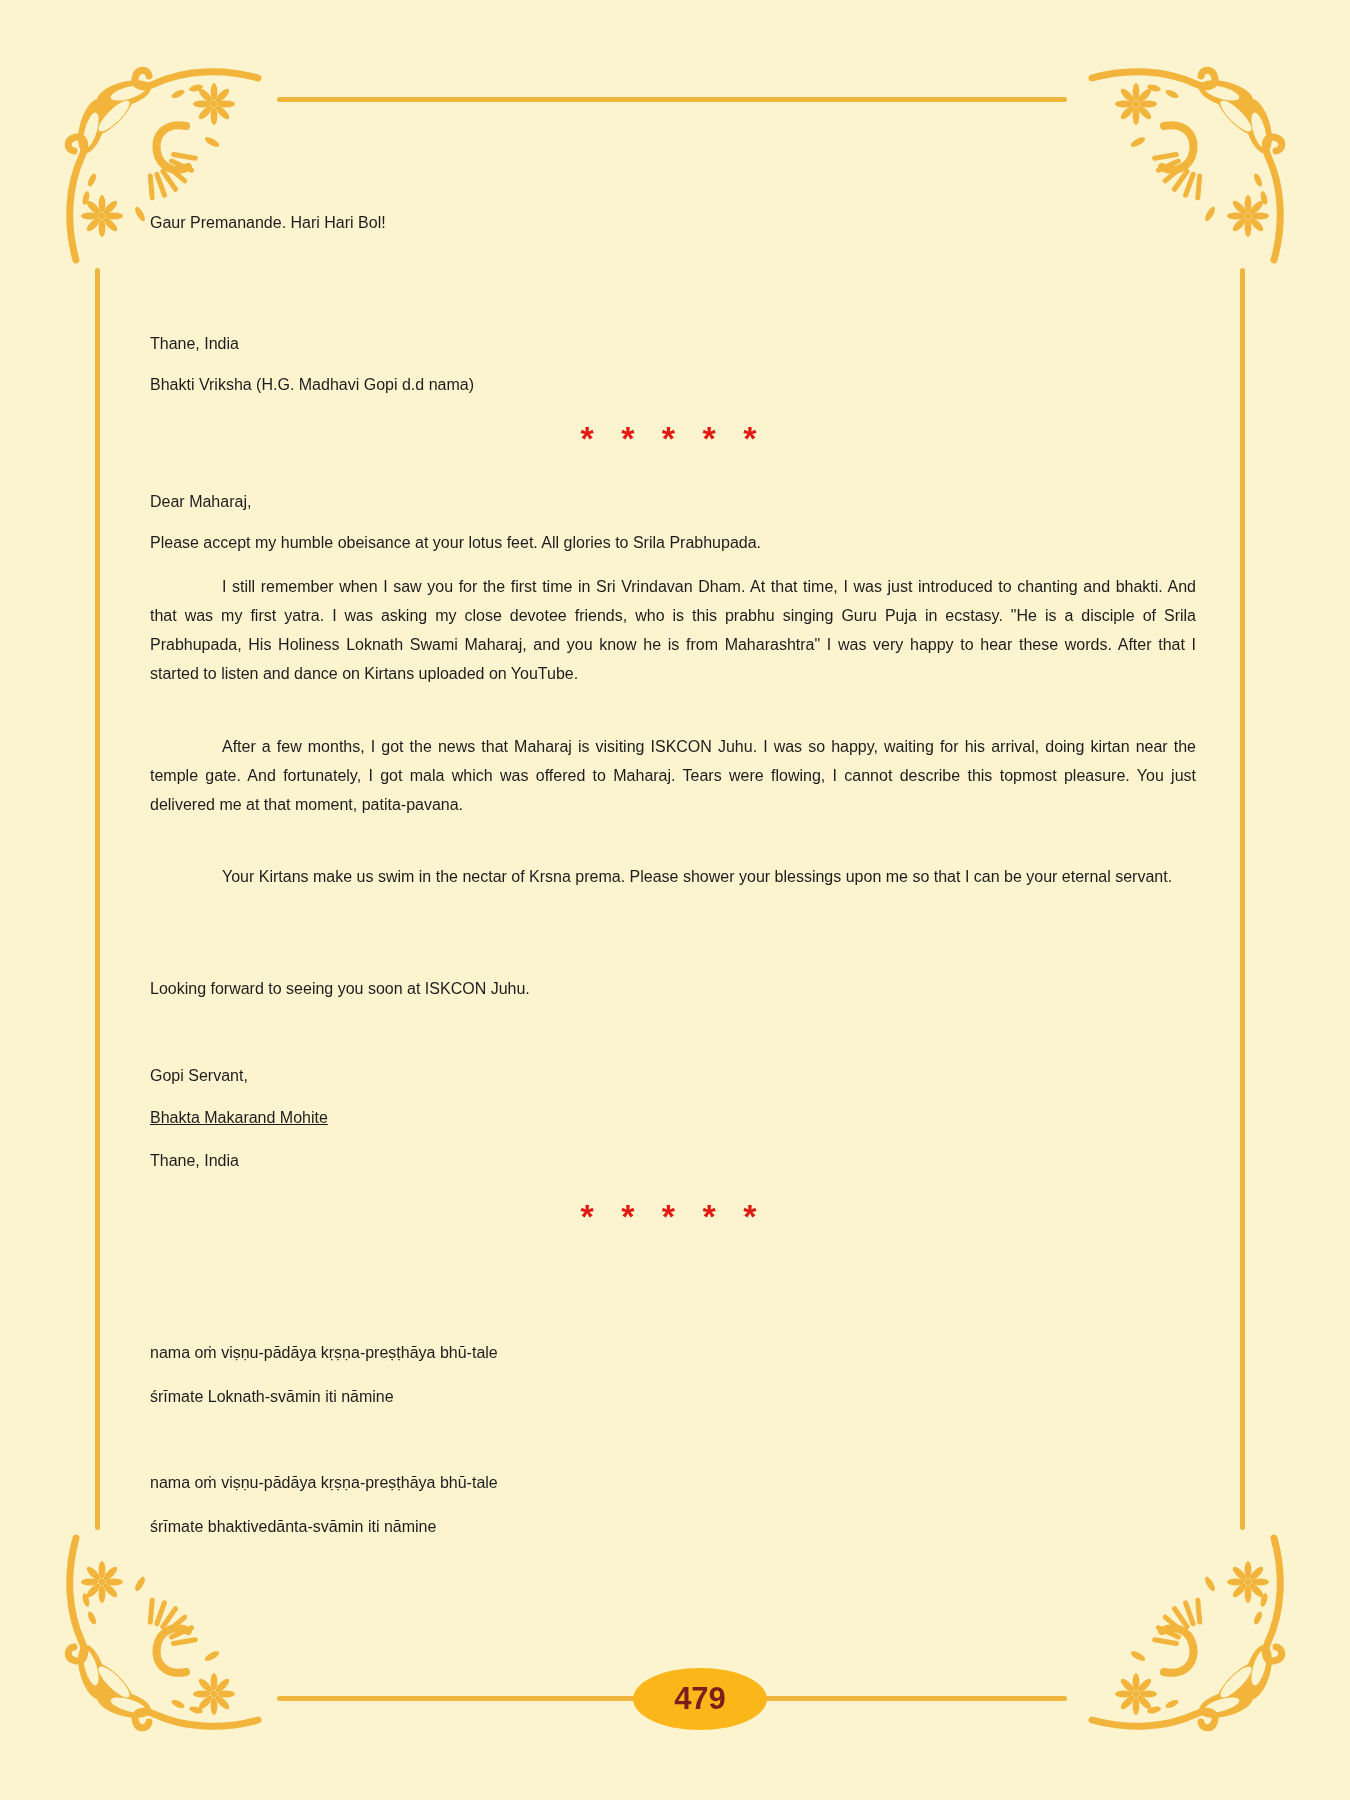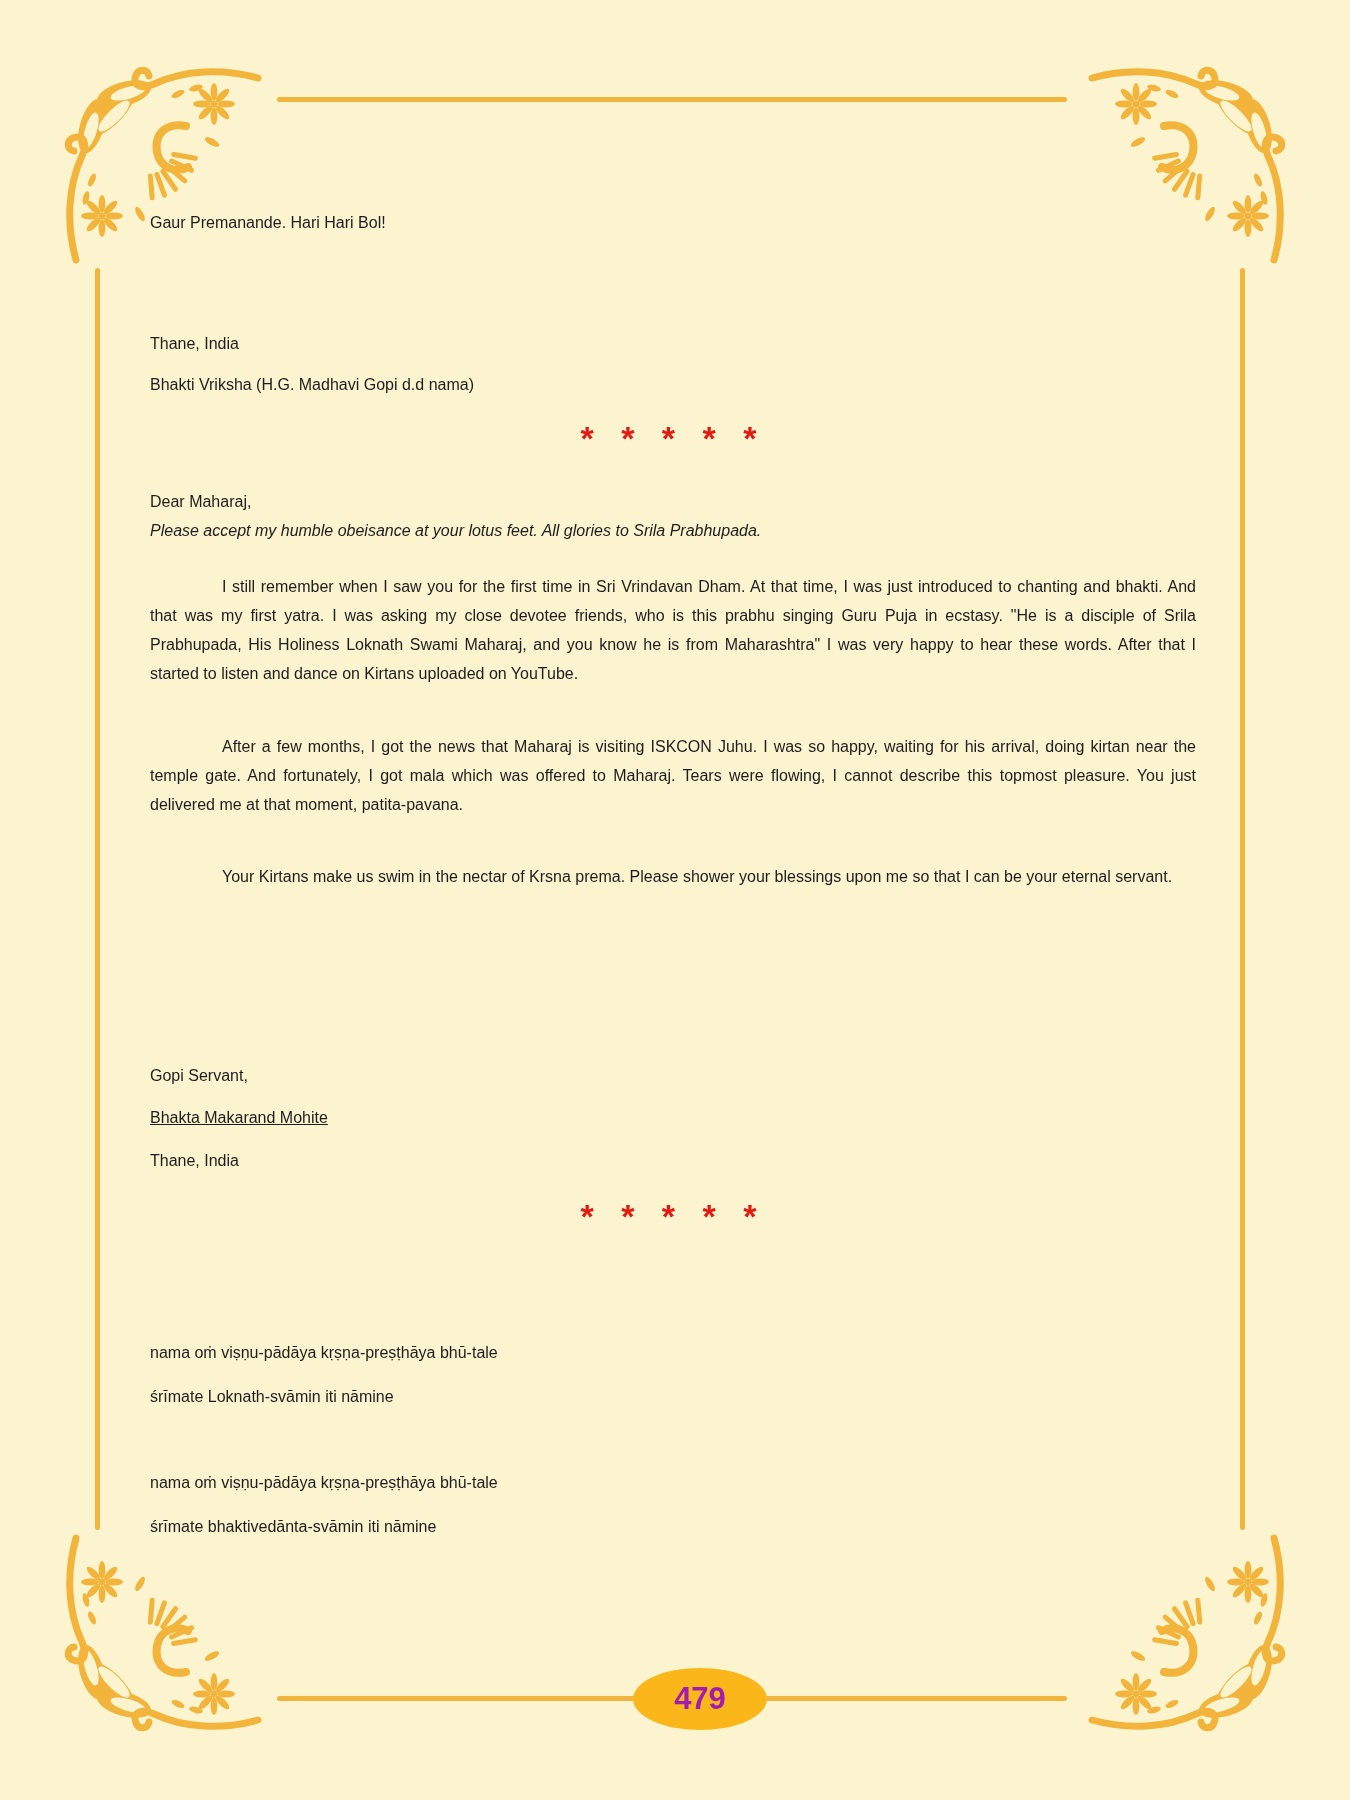--- a/index.html
+++ b/index.html
@@ -27,40 +27,40 @@
   .sep{
     position:absolute;left:150px;width:1046px;text-align:center;z-index:2;
     color:#E21B12;font-size:34px;font-weight:bold;letter-spacing:9px;line-height:36px;
   }
   .greeting{top:208px;}
   .sender-name{top:288px;}
   .sender-location{top:329px;}
   .sender-group{top:370px;}
   .sep1{top:420px;}
   .salutation1{top:487px;}
-  .opening{top:516px;font-style:italic;}
+  .opening{top:528px;}
   .para1{top:572px;}
   .para2{top:732px;}
   .para3{top:862px;}
   .closing-line{top:974px;}
   .valediction{top:1061px;}
   .signoff-name{top:1103px;text-decoration:underline;}
   .signoff-location{top:1146px;}
   .sep2{top:1198px;}
   .salutation2{top:1259px;}
   .v1l1{top:1338px;}
   .v1l2{top:1382px;}
   .v2l1{top:1468px;}
   .v2l2{top:1512px;}
   
   .badge{
     position:absolute;left:633px;top:1668px;width:134px;height:62px;z-index:3;
     background:#FBB71A;border-radius:50%;
     display:flex;align-items:center;justify-content:center;
-    font-size:31px;font-weight:bold;color:#a21caf;
+    font-size:31px;font-weight:bold;color:#7f1d1d;
   }
 </style>
 </head>
 <body>
 
 <svg width="0" height="0" style="position:absolute" aria-hidden="true">
   <defs>
     <g id="daisy">
       <g fill="#F2B43B">
         <ellipse cx="12" cy="0" rx="9" ry="3.4"></ellipse>
@@ -144,20 +144,21 @@
 
   <div class="sep sep1">* * * * *</div>
 
   <div class="txt salutation1">Dear Maharaj,</div>
   <div class="txt opening">Please accept my humble obeisance at your lotus feet. All glories to Srila Prabhupada.</div>
 
   <div class="txt para para1">I still remember when I saw you for the first time in Sri Vrindavan Dham. At that time, I was just introduced to chanting and bhakti. And that was my first yatra. I was asking my close devotee friends, who is this prabhu singing Guru Puja in ecstasy. "He is a disciple of Srila Prabhupada, His Holiness Loknath Swami Maharaj, and you know he is from Maharashtra" I was very happy to hear these words. After that I started to listen and dance on Kirtans uploaded on YouTube.</div>
   <div class="txt para para2">After a few months, I got the news that Maharaj is visiting ISKCON Juhu. I was so happy, waiting for his arrival, doing kirtan near the temple gate. And fortunately, I got mala which was offered to Maharaj. Tears were flowing, I cannot describe this topmost pleasure. You just delivered me at that moment, patita-pavana.</div>
   <div class="txt para para3">Your Kirtans make us swim in the nectar of Krsna prema. Please shower your blessings upon me so that I can be your eternal servant.</div>
 
+  <div class="txt closing-line">Looking forward to seeing you soon at ISKCON Juhu.</div>
 
   <div class="txt valediction">Gopi Servant,</div>
   <div class="txt signoff-name">Bhakta Makarand Mohite</div>
   <div class="txt signoff-location">Thane, India</div>
 
   <div class="sep sep2">* * * * *</div>
 
 
   <div class="txt v1l1">nama oṁ viṣṇu-pādāya kṛṣṇa-preṣṭhāya bhū-tale</div>
   <div class="txt v1l2">śrīmate Loknath-svāmin iti nāmine</div>

